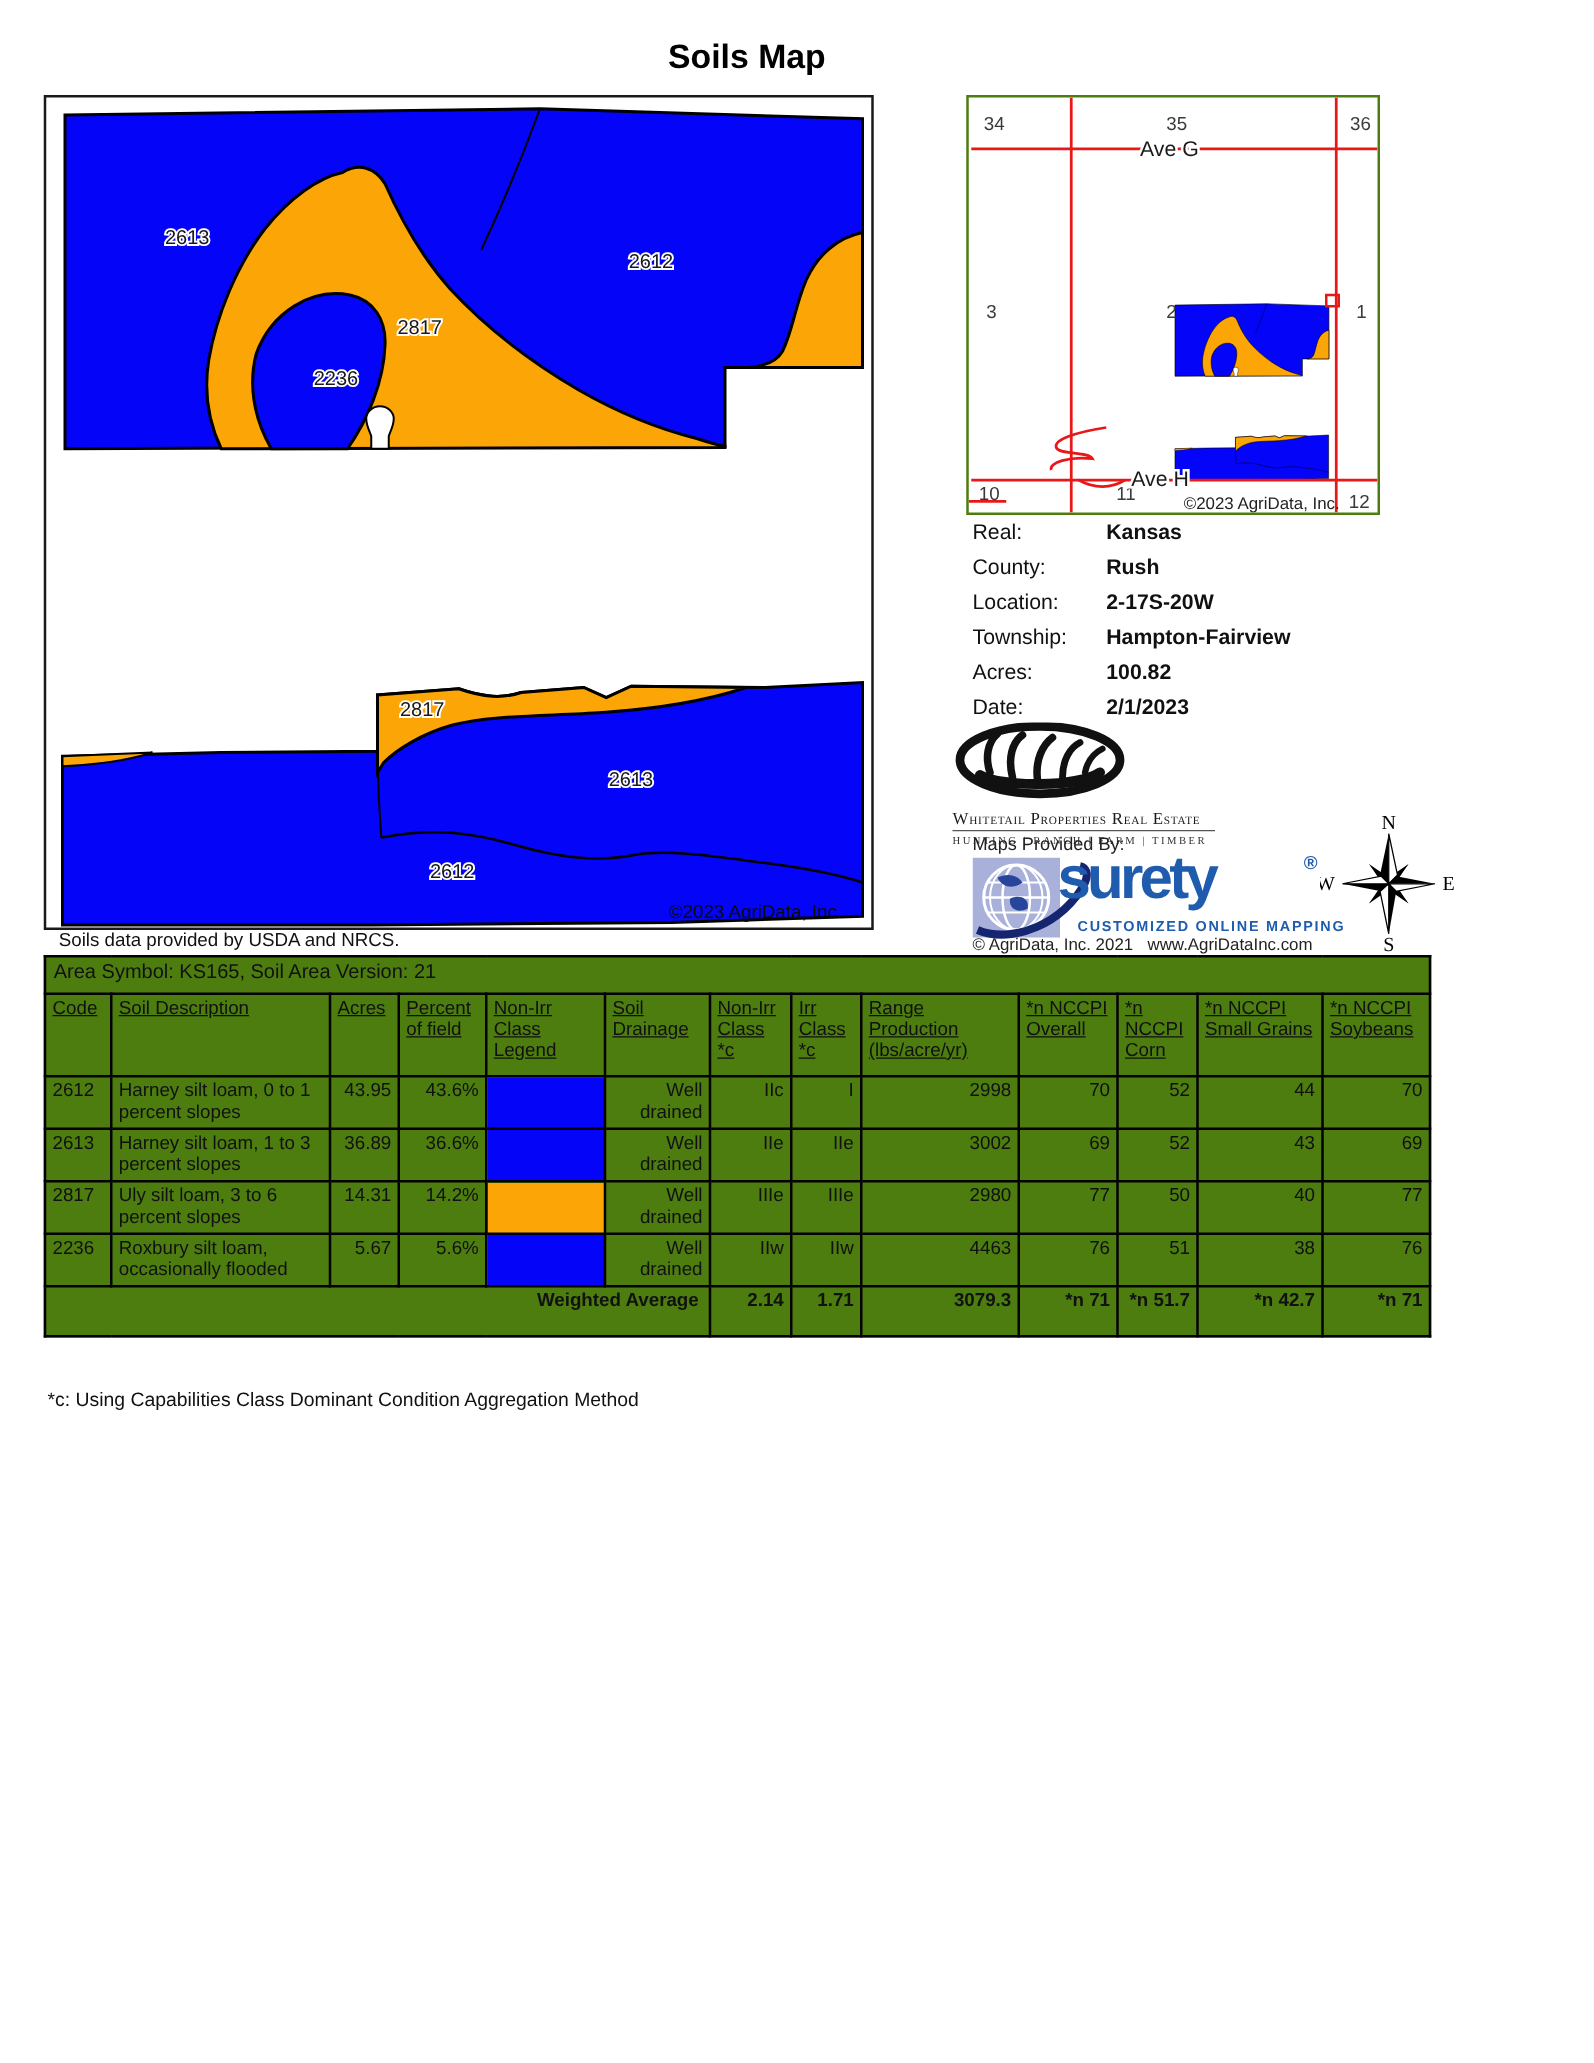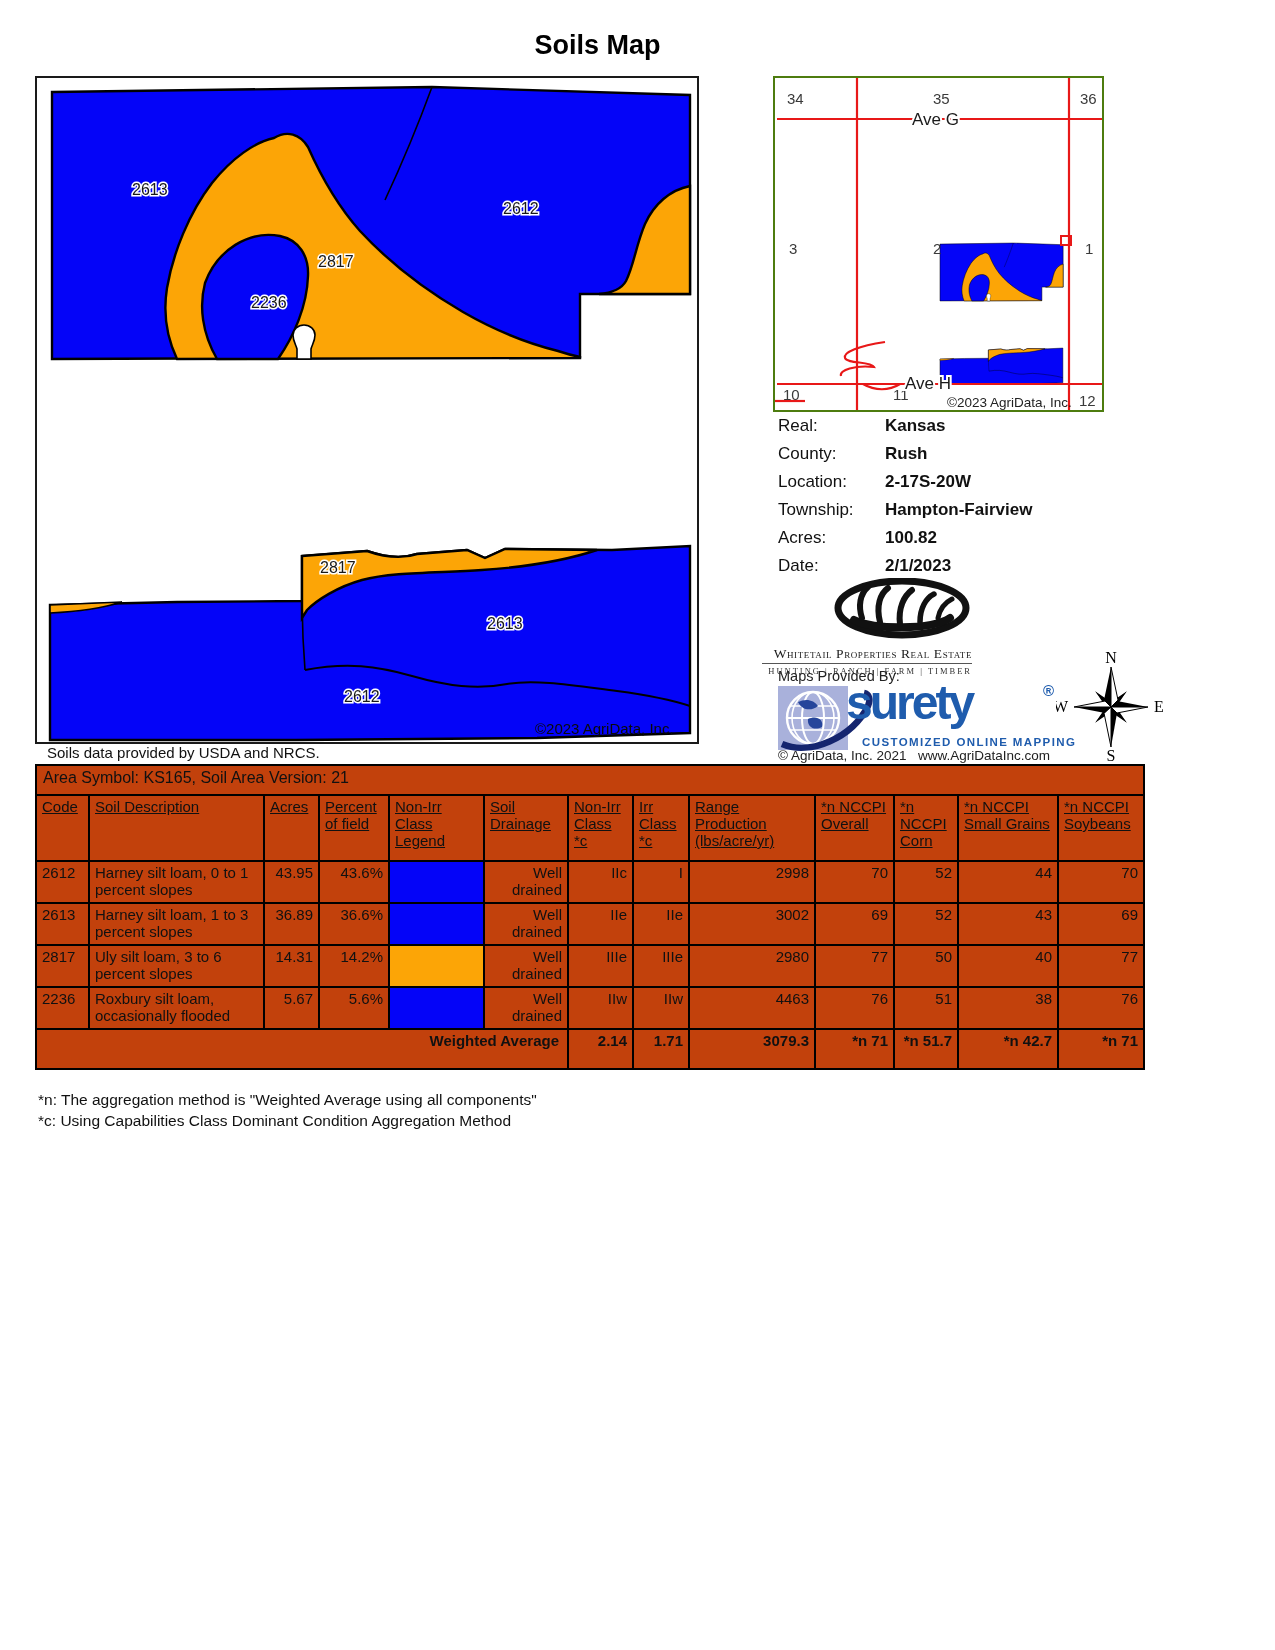--- a/index.html
+++ b/index.html
@@ -19,34 +19,34 @@
   .road{stroke:var(--road-red);stroke-width:2.2px;fill:none;}
   .ave{font-family:"Liberation Sans",sans-serif;font-size:17px;fill:#1a1a1a;stroke:#fff;stroke-width:4px;paint-order:stroke;}
   .loccopy{font-family:"Liberation Sans",sans-serif;font-size:13.5px;fill:#222;}
   .credit{left:47px;top:744px;font-size:15px;}
   
   .info{left:778px;top:412px;font-size:17px;}
   .info-row{display:flex;height:28px;align-items:center;}
   .info-label{width:107px;}
   .info-value{font-weight:bold;}
   
-  .whitetail{left:762px;top:578px;width:210px;text-align:right;}
+  .whitetail{left:762px;top:578px;width:210px;text-align:left;}
   .wt-name{font-family:"Liberation Serif",serif;font-variant:small-caps;font-size:13.5px;letter-spacing:0.6px;color:#1a1a1a;margin-top:2px;border-bottom:1px solid #555;padding-bottom:1px;}
   .wt-tag{font-family:"Liberation Serif",serif;font-size:8.5px;letter-spacing:2px;color:#333;margin-top:2px;}
   .mpb{left:778px;top:668px;font-size:14.5px;color:#222;}
   .surety-word{left:846px;top:679px;font-size:48px;font-weight:bold;color:var(--surety-blue);letter-spacing:-3px;line-height:1;}
   .surety-reg{left:1043px;top:682px;font-size:15px;font-weight:bold;color:var(--surety-blue);}
   .surety-tag{left:862px;top:736px;font-size:11.5px;font-weight:bold;letter-spacing:1.4px;color:var(--surety-blue);}
   .agri-credit{left:778px;top:748px;font-size:13.5px;color:#222;}
   .agri-web{left:918px;top:748px;font-size:13.5px;color:#222;}
   .compass{left:1056px;top:650px;}
   .compass text{font-family:"Liberation Serif",serif;font-size:16px;fill:#000;}
   
   .soil-table{left:35px;top:764px;}
-  table{border-collapse:collapse;table-layout:fixed;width:1108px;background:#c2410c;}
+  table{border-collapse:collapse;table-layout:fixed;width:1108px;background:#4d7c0f;}
   td,th{border:2px solid #000;font-family:"Liberation Sans",sans-serif;font-size:15px;font-weight:normal;padding:2px 5px;vertical-align:top;text-align:left;overflow:hidden;}
   th{vertical-align:top;text-decoration:underline;}
   .area-row td{font-size:16px;height:22px;padding:3px 6px;}
   .hdr-row th{height:60px;}
   .data-row{height:42px;}
   .num{text-align:right;}
   .legend-cell{padding:0;}
   .drain span{display:inline-block;width:58px;text-align:right;}
   .drain{text-align:right;}
   .wa-row td{font-weight:bold;height:34px;}
@@ -317,18 +317,17 @@
         <td class="num">3079.3</td>
         <td class="num">*n 71</td>
         <td class="num">*n 51.7</td>
         <td class="num">*n 42.7</td>
         <td class="num">*n 71</td>
       </tr>
     </tbody>
       </table>
   </div>
 
-  <div class="abs footnote1">*n: The aggregation method is "Weighted Average using all components"</div>
   <div class="abs footnote2">*c:  Using Capabilities Class Dominant Condition Aggregation Method</div>
 
   <div class="abs footer-credit">Soils data provided by USDA and NRCS.</div>
 
 </div>
 
 </body></html>

